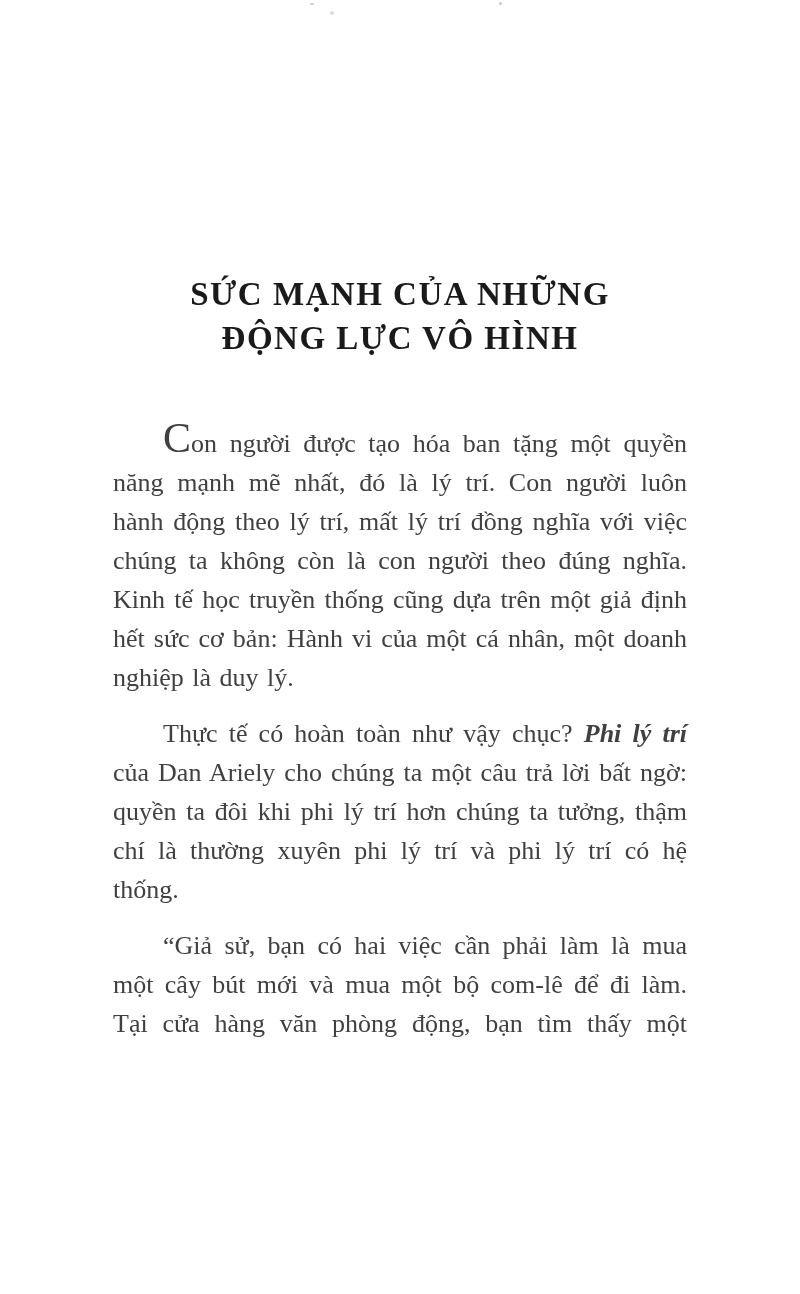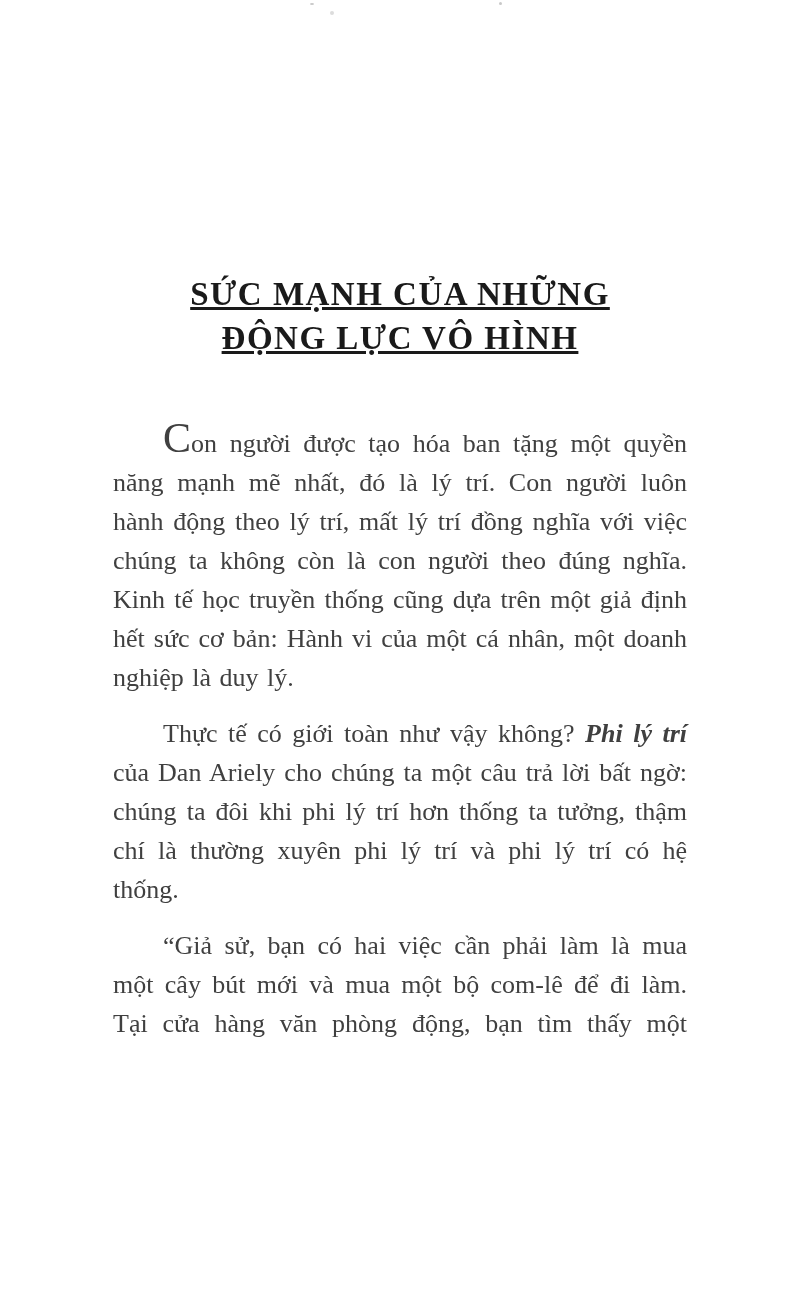--- a/index.html
+++ b/index.html
@@ -19,21 +19,20 @@
     color: #1c1c1c;
   }
   .chapter-title {
     margin: 0 0 64px 0;
     text-align: center;
     font-size: 33px;
     line-height: 44px;
     font-weight: 600;
     letter-spacing: 1.5px;
     color: #1a1a1a;
-    text-decoration: underline;
   }
   .chapter-title .title-line {
     display: block;
     white-space: nowrap;
   }
   .body-text p.para {
     margin: 0 0 17px 0;
     font-size: 26px;
     line-height: 39px;
     text-align: justify;
@@ -76,19 +75,19 @@
 
   <h1 class="chapter-title">
     <span class="title-line">SỨC MẠNH CỦA NHỮNG</span>
     <span class="title-line">ĐỘNG LỰC VÔ HÌNH</span>
   </h1>
 
   <div class="body-text">
 
     <p class="para"><span class="initial-cap">C</span><span>on người được tạo hóa ban tặng một quyền năng mạnh mẽ nhất, đó là lý trí. Con người luôn hành động theo lý trí, mất lý trí đồng nghĩa với việc chúng ta không còn là con người theo đúng nghĩa. Kinh tế học truyền thống cũng dựa trên một giả định hết sức cơ bản: Hành vi của một cá nhân, một doanh nghiệp là duy lý.</span></p>
 
-    <p class="para"><span>Thực tế có giới toàn như vậy không?</span> <span class="book-title-italic">Phi lý trí</span> <span>của Dan Ariely cho chúng ta một câu trả lời bất ngờ: chúng ta đôi khi phi lý trí hơn thống ta tưởng, thậm chí là thường xuyên phi lý trí và phi lý trí có hệ thống.</span></p>
+    <p class="para"><span>Thực tế có hoàn toàn như vậy chục?</span> <span class="book-title-italic">Phi lý trí</span> <span>của Dan Ariely cho chúng ta một câu trả lời bất ngờ: quyền ta đôi khi phi lý trí hơn chúng ta tưởng, thậm chí là thường xuyên phi lý trí và phi lý trí có hệ thống.</span></p>
 
 
     <p class="para continued">“Giả sử, bạn có hai việc cần phải làm là mua một cây bút mới và mua một bộ com-lê để đi làm. Tại cửa hàng văn phòng động, bạn tìm thấy một</p>
 
   </div>
 </div>
 
 </body></html>

